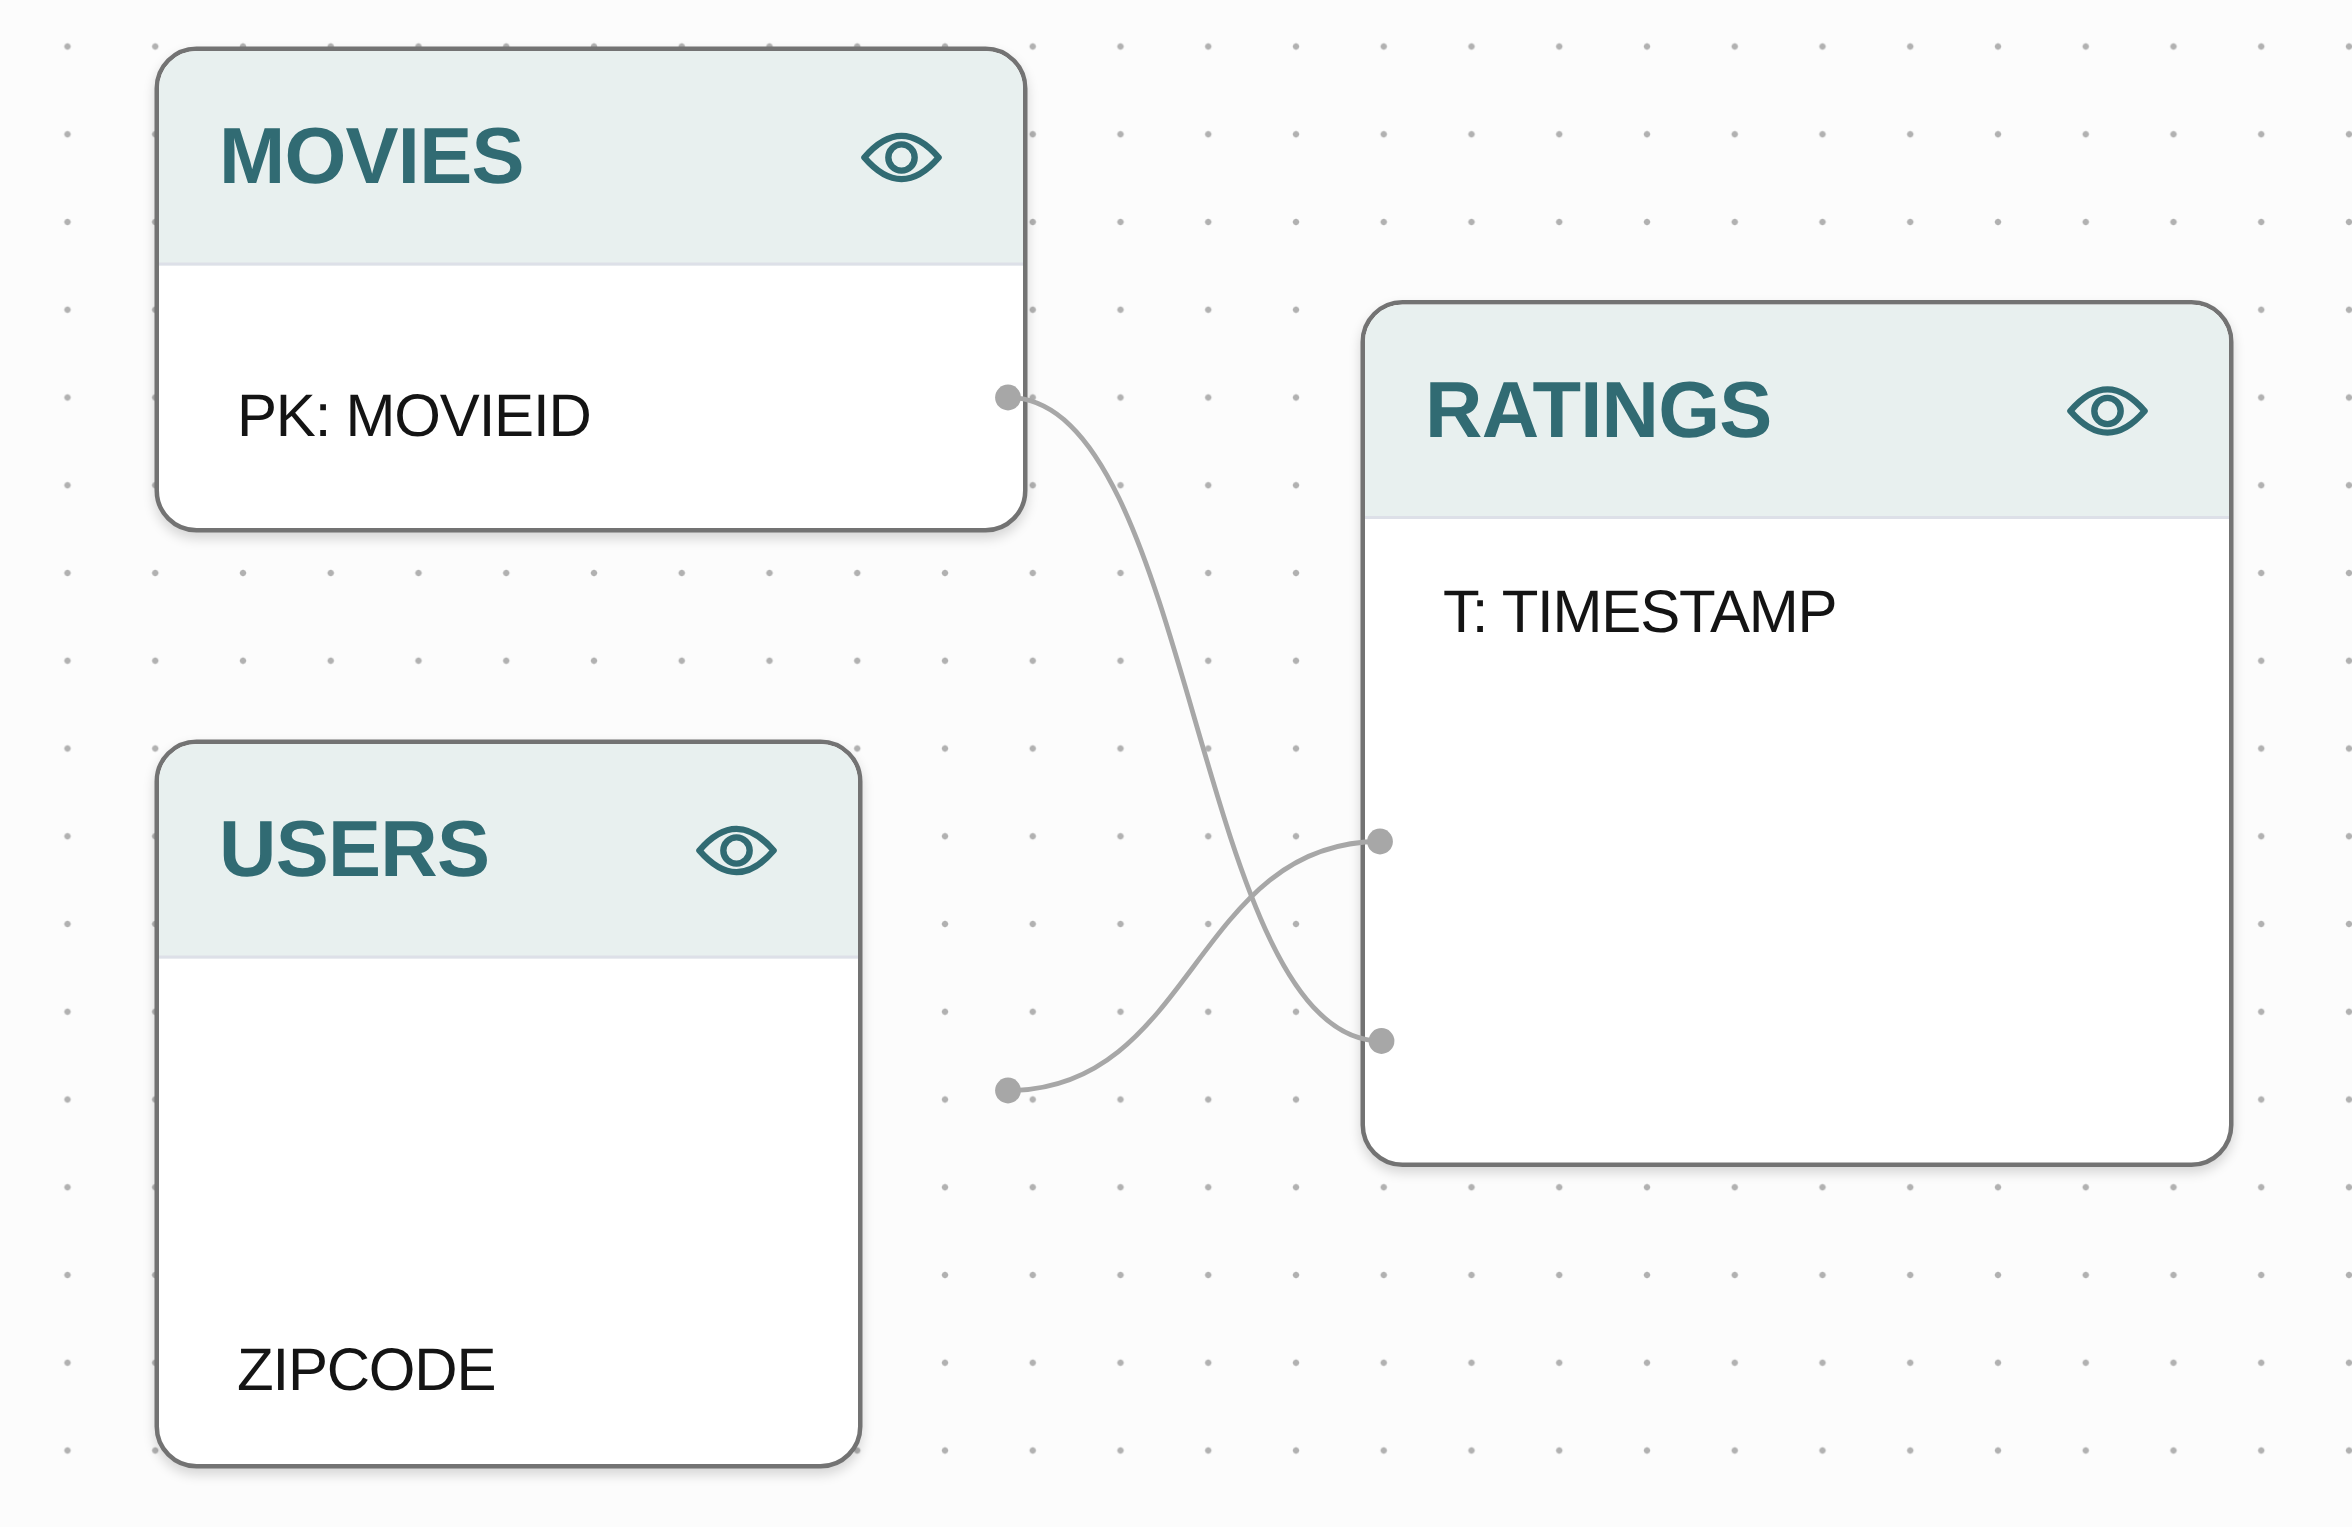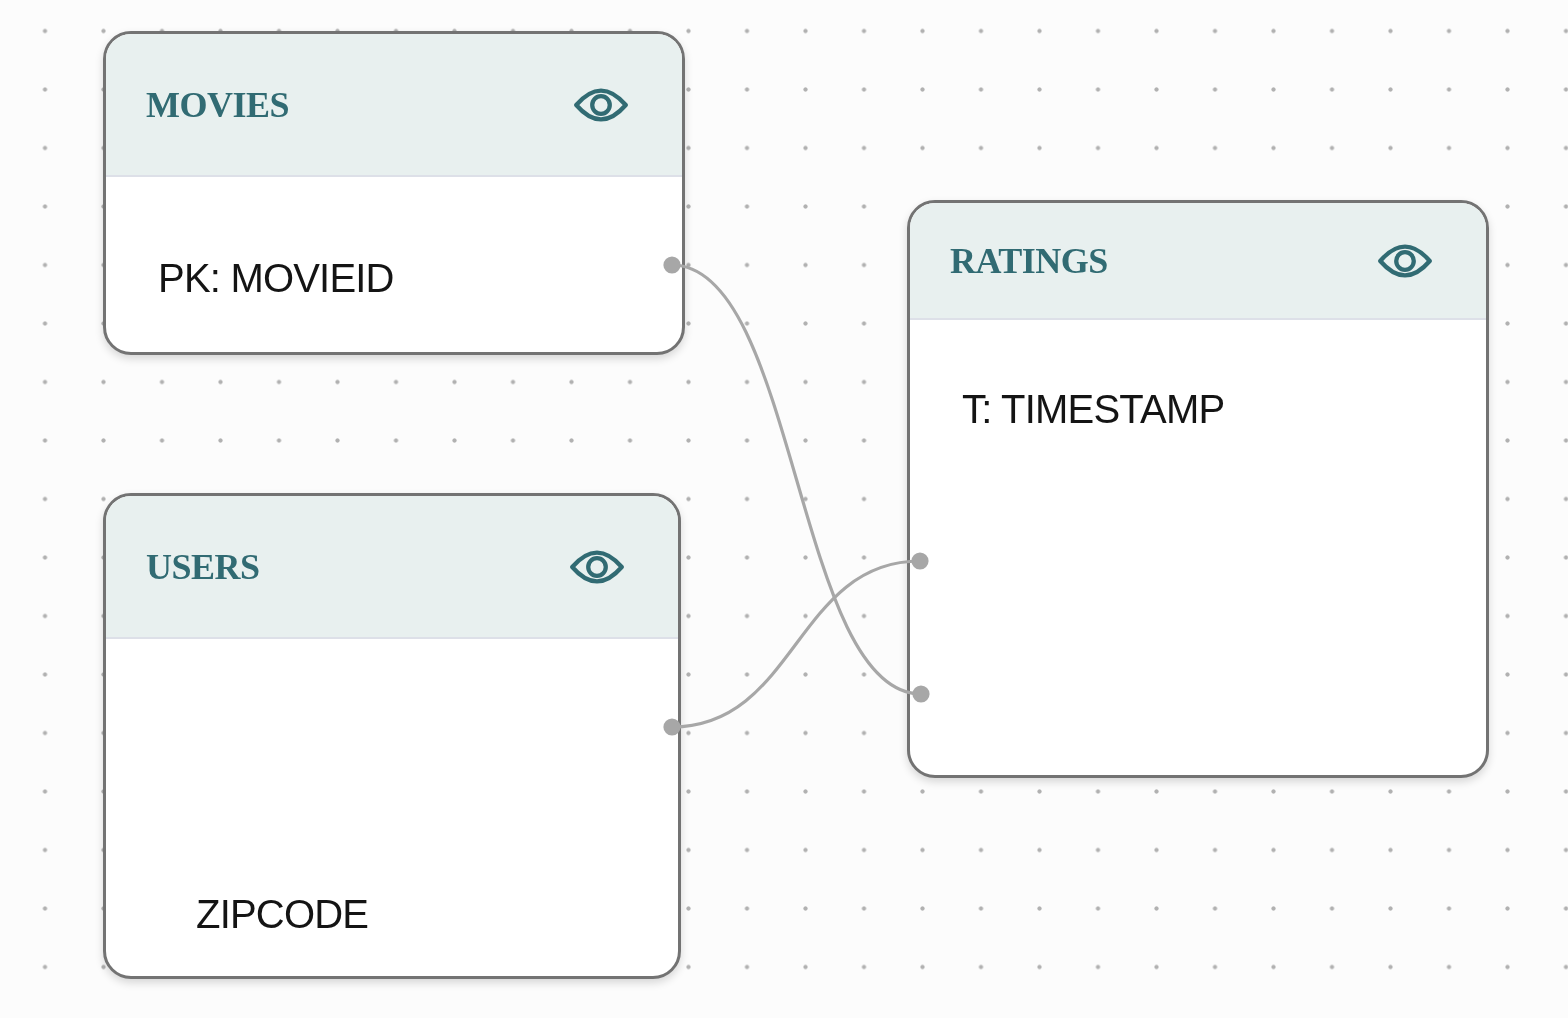--- a/index.html
+++ b/index.html
@@ -26,24 +26,23 @@
   }
   .table-header{
     position:absolute;left:0;right:0;top:0;
     background:var(--header-bg,#e8f0ef);
     border-bottom:2px solid var(--separator-color,#dde0e8);
     display:flex;align-items:center;justify-content:space-between;
     padding:0 54px 0 40px;
     box-sizing:border-box;
   }
   .table-title{
-    font-size:36px;font-weight:bold;
+    font-size:53px;font-weight:bold;
     color:var(--title-color,#316b73);
     letter-spacing:-0.5px;
-    font-family:Liberation Serif, serif;
   }
   .eye-btn{display:flex;align-items:center;cursor:pointer;}
   .field-row{
     position:absolute;left:52px;transform:translateY(-50%);
     font-size:40px;letter-spacing:-0.8px;
     color:var(--field-color,#141414);
     white-space:nowrap;
   }
   .edges-layer{
     position:absolute;left:0;top:0;
@@ -63,42 +62,42 @@
           <span class="eye-btn">
             <svg width="54" height="38" viewBox="0 0 24 16">
               <path d="M1 8 Q 6.5 1.6 12 1.6 Q 17.5 1.6 23 8 Q 17.5 14.4 12 14.4 Q 6.5 14.4 1 8 Z" fill="none" stroke="#316b73" stroke-width="1.9" stroke-linejoin="round"></path>
               <circle cx="12" cy="8" r="3.9" fill="none" stroke="#316b73" stroke-width="1.9"></circle>
             </svg>
           </span>
         </div>
         <div class="field-row" style="top: 244px;">PK: MOVIEID</div>
       </div>
       <div class="table-node" style="left: 907px; top: 200px; width: 582px; height: 578px;">
-        <div class="table-header" style="height: 117px;">
+        <div class="table-header" style="height: 143px;">
           <span class="table-title">RATINGS</span>
           <span class="eye-btn">
             <svg width="54" height="38" viewBox="0 0 24 16">
               <path d="M1 8 Q 6.5 1.6 12 1.6 Q 17.5 1.6 23 8 Q 17.5 14.4 12 14.4 Q 6.5 14.4 1 8 Z" fill="none" stroke="#316b73" stroke-width="1.9" stroke-linejoin="round"></path>
               <circle cx="12" cy="8" r="3.9" fill="none" stroke="#316b73" stroke-width="1.9"></circle>
             </svg>
           </span>
         </div>
         <div class="field-row" style="top: 206px;">T: TIMESTAMP</div>
       </div>
-      <div class="table-node" style="left: 103px; top: 493px; width: 578px; height: 486px;">
+      <div class="table-node" style="left: 103px; top: 493px; width: 472px; height: 486px;">
         <div class="table-header" style="height: 143px;">
           <span class="table-title">USERS</span>
           <span class="eye-btn">
             <svg width="54" height="38" viewBox="0 0 24 16">
               <path d="M1 8 Q 6.5 1.6 12 1.6 Q 17.5 1.6 23 8 Q 17.5 14.4 12 14.4 Q 6.5 14.4 1 8 Z" fill="none" stroke="#316b73" stroke-width="1.9" stroke-linejoin="round"></path>
               <circle cx="12" cy="8" r="3.9" fill="none" stroke="#316b73" stroke-width="1.9"></circle>
             </svg>
           </span>
         </div>
-        <div class="field-row" style="top: 418px; margin-left: 38px;">ZIPCODE</div>
+        <div class="field-row" style="top: 418px;">ZIPCODE</div>
       </div>
     </div>
   <svg id="edges" class="edges-layer" width="1568" height="1018">
       <path d="M 672 265 C 796.5 265, 796.5 694, 921 694" class="edge-path"></path>
       <path d="M 672 727 C 796 727, 796 561, 920 561" class="edge-path"></path>
       <circle cx="672" cy="265" r="8.6" class="handle-dot"></circle>
       <circle cx="672" cy="727" r="8.6" class="handle-dot"></circle>
       <circle cx="920" cy="561" r="8.6" class="handle-dot"></circle>
       <circle cx="921" cy="694" r="8.6" class="handle-dot"></circle>
     </svg>

